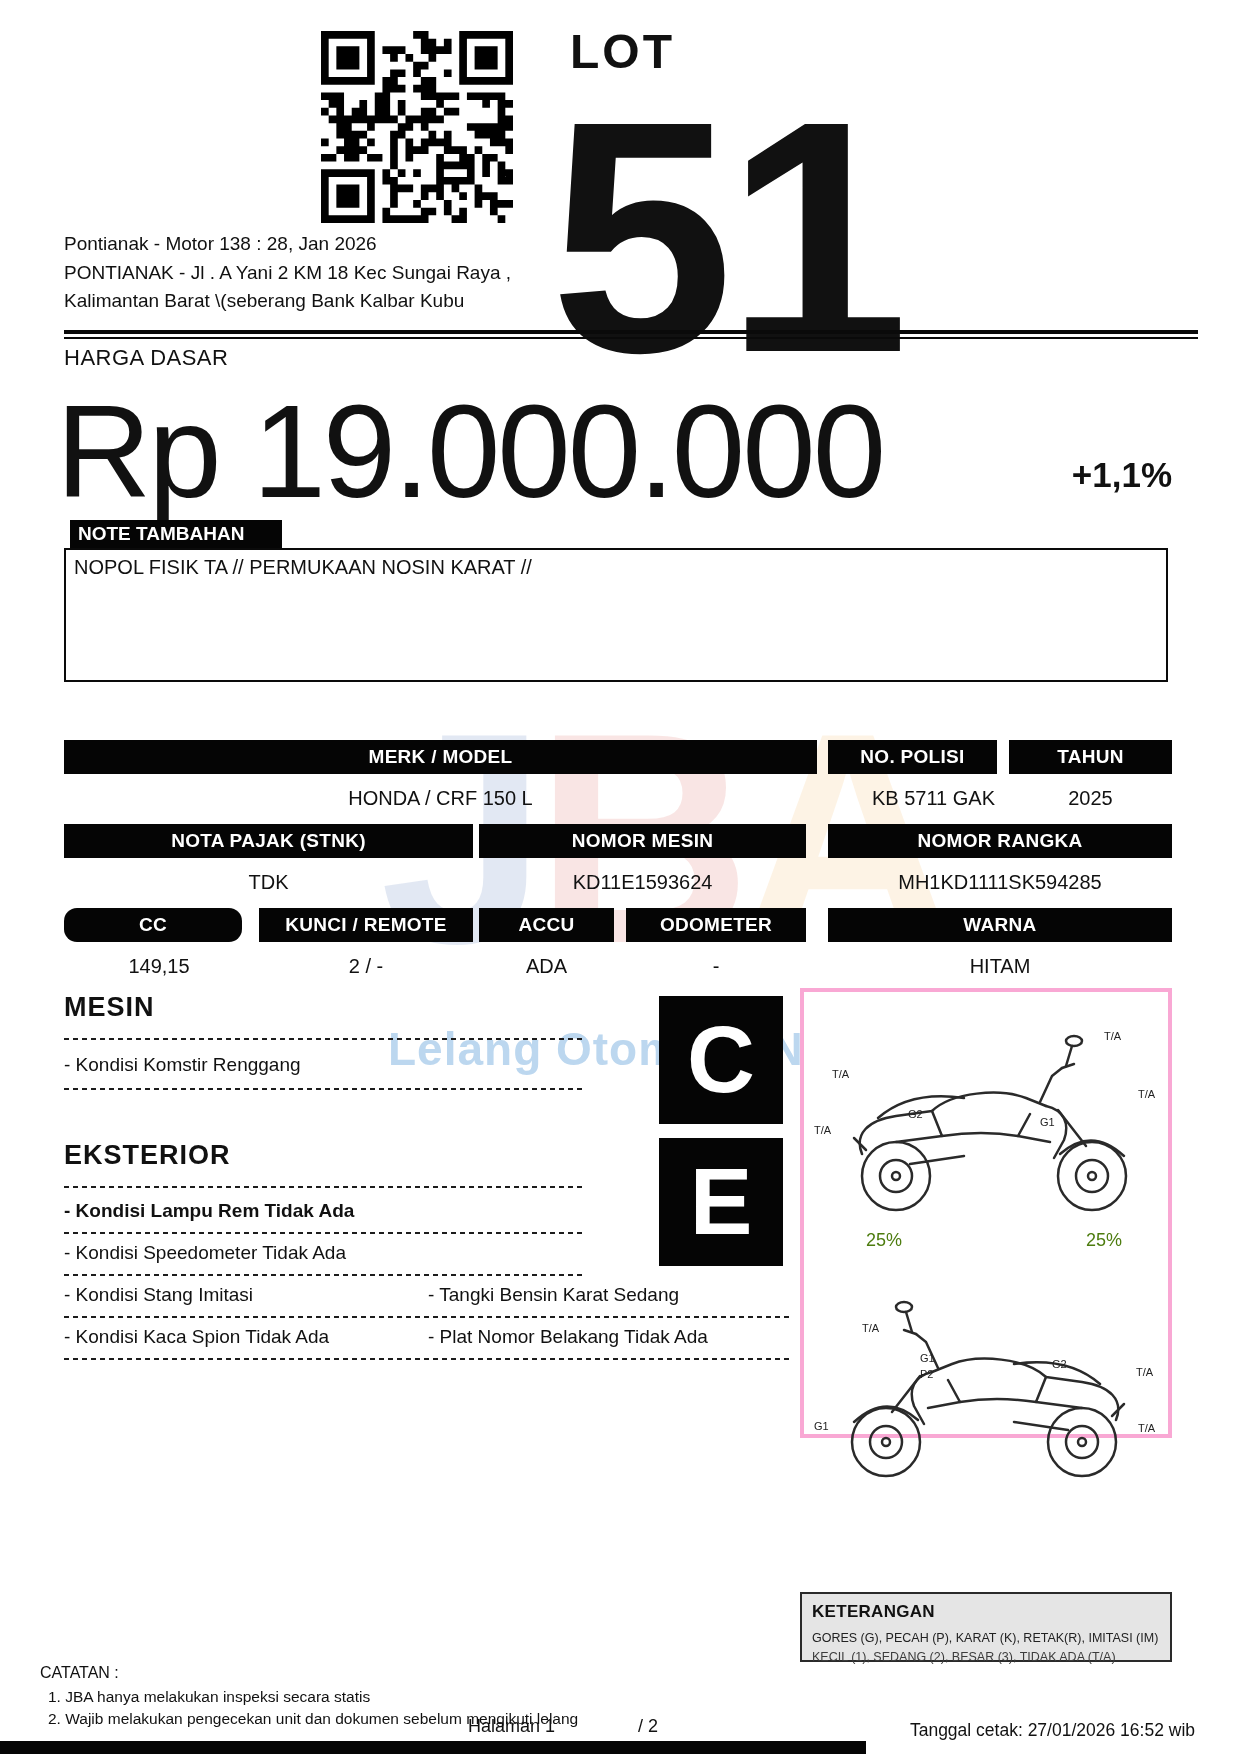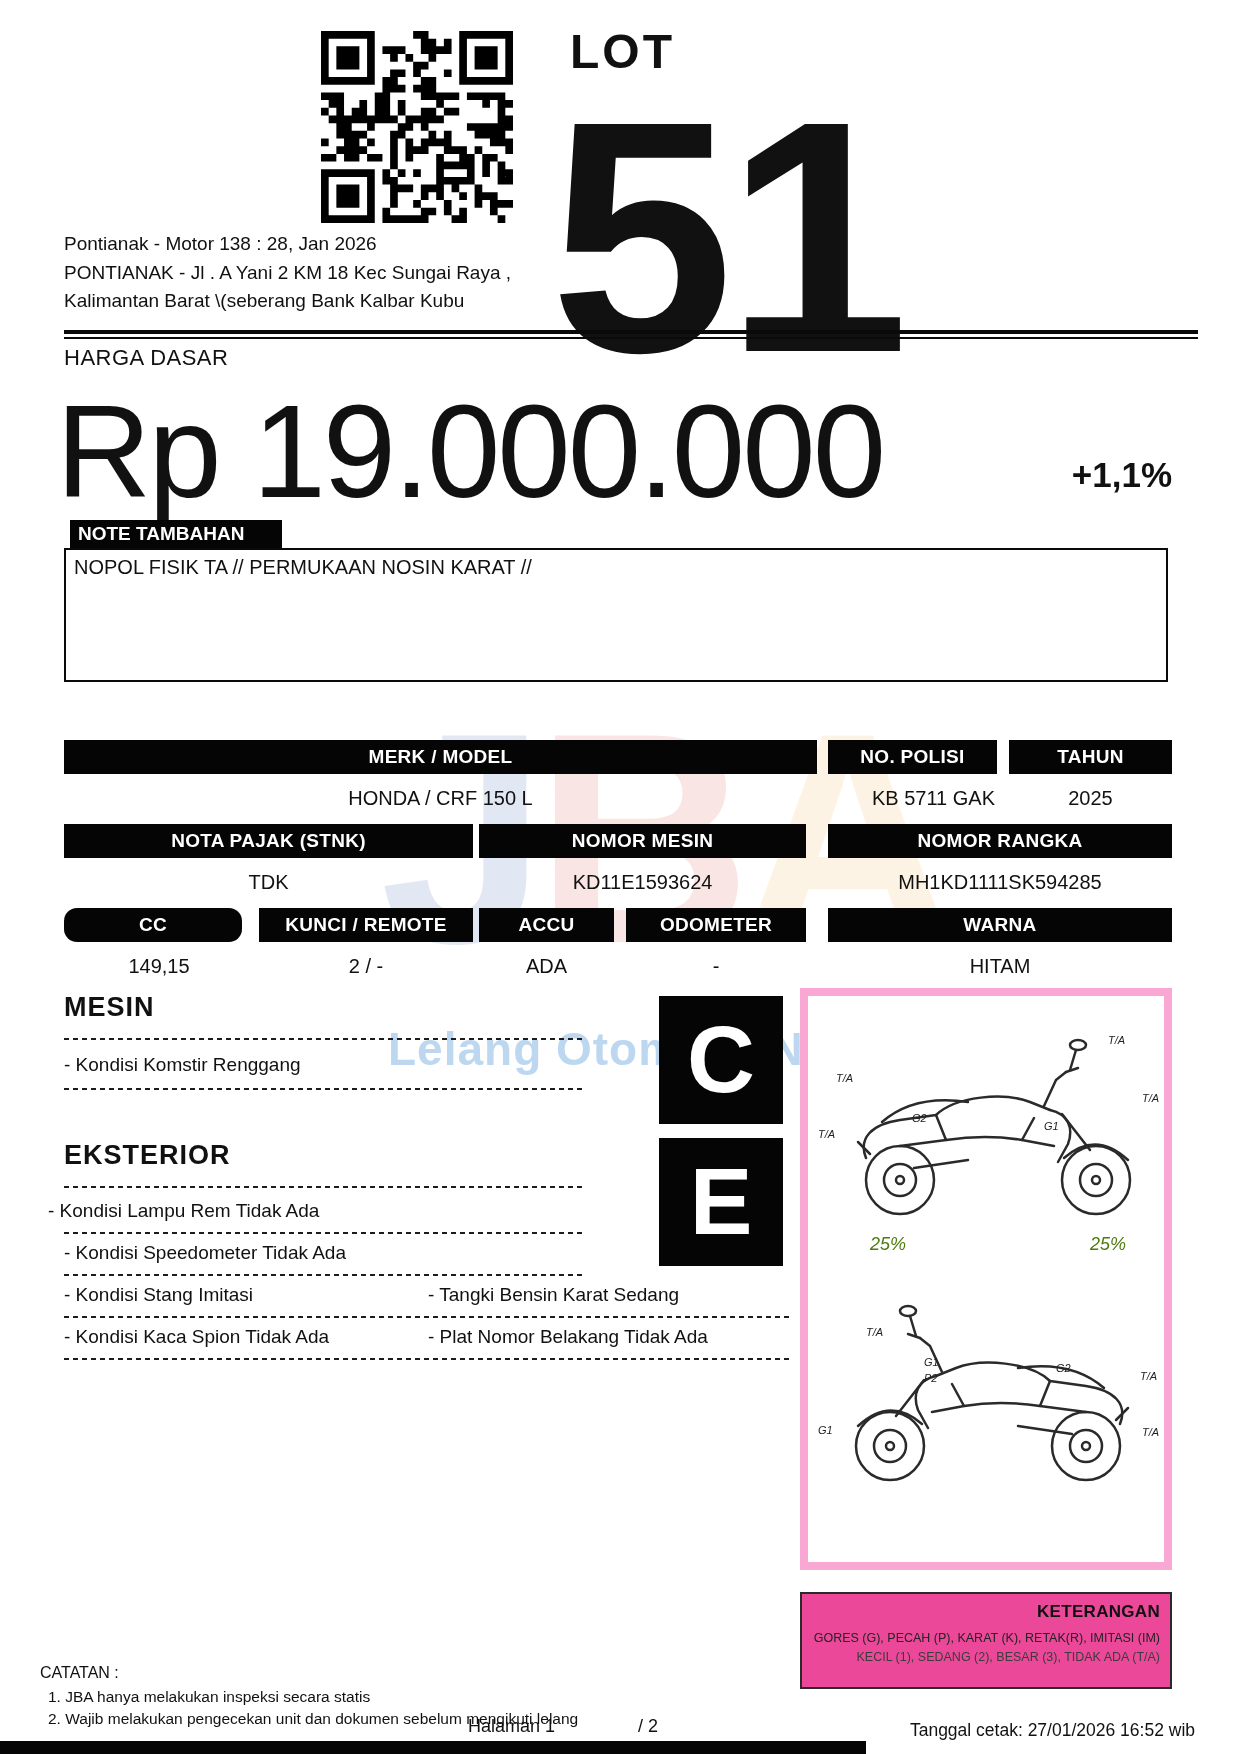--- a/index.html
+++ b/index.html
@@ -29,25 +29,25 @@
 
   .th { position:absolute; height:34px; background:#050505; color:#fff; font-weight:bold; font-size:19px; display:flex; align-items:center; justify-content:center; letter-spacing:0.3px; }
   .tv { position:absolute; height:32px; font-size:20px; display:flex; align-items:center; justify-content:center; }
 
   .sec-title { position:absolute; font-size:27px; font-weight:bold; letter-spacing:1px; }
   .dash { position:absolute; height:2px; background-image:repeating-linear-gradient(90deg,#1c1c1c 0 5px, transparent 5px 9px); }
   .item { position:absolute; font-size:19px; }
 
   .grade-box { position:absolute; left:659px; width:124px; height:128px; background:#050505; color:#fff; display:flex; align-items:center; justify-content:center; font-size:94px; font-weight:bold; }
 
-  .diag-box { position:absolute; left:800px; top:988px; width:372px; height:582px; border:8px solid #f9a8d4; background:#fff;font-style:italic; }
+  .diag-box { position:absolute; left:800px; top:988px; width:372px; height:450px; border:4px solid #f9a8d4; background:#fff; }
   .diag-label { position:absolute; font-size:11px; color:#222; }
   .diag-pct { position:absolute; font-size:18px; color:#4d7c0f; }
 
-  .ket-box { position:absolute; left:800px; top:1592px; width:372px; height:97px; border:2px solid #2a2a2a; padding:8px 10px; background:#ec4899;text-align:right; }
+  .ket-box { position:absolute; left:800px; top:1592px; width:372px; height:70px; border:2px solid #2a2a2a; padding:8px 10px; background:#e5e5e5; }
   .ket-title { font-size:17px; font-weight:bold; margin-bottom:7px; letter-spacing:0.3px; }
   .ket-line { font-size:12.5px; line-height:1.5; color:#222; }
   .ket-line2 { color:#3c3c3c; }
 
   .catatan-label { position:absolute; left:40px; top:1664px; font-size:16px; }
   .catatan-items { position:absolute; left:48px; top:1686px; font-size:15.5px; line-height:1.4; }
 
   .foot-page { position:absolute; left:468px; top:1716px; font-size:18px; }
   .foot-of { position:absolute; left:638px; top:1716px; font-size:18px; }
   .foot-printed { position:absolute; right:45px; top:1720px; font-size:17.5px; }
@@ -121,21 +121,21 @@
     <div class="sec-title" style="left:64px; top:992px;">MESIN</div>
     <div class="dash" style="left:64px; top:1038px; width:522px;"></div>
     <div class="item" style="left:64px; top:1054px;">- Kondisi Komstir Renggang</div>
     <div class="dash" style="left:64px; top:1088px; width:522px;"></div>
     <div class="grade-box" style="top:996px;">C</div>
 
     <div class="sec-title" style="left:64px; top:1140px;">EKSTERIOR</div>
     <div class="dash" style="left:64px; top:1186px; width:522px;"></div>
     <div class="grade-box" style="top:1138px;">E</div>
 
-    <div class="item" style="left:48px; top:1200px;">- Kondisi Lampu Rem Tidak Ada</div>
+    <div class="item" style="left:64px; top:1200px;font-weight:bold;">- Kondisi Lampu Rem Tidak Ada</div>
     <div class="dash" style="left:64px; top:1232px; width:522px;"></div>
 
     <div class="item" style="left:64px; top:1242px;">- Kondisi Speedometer Tidak Ada</div>
     <div class="dash" style="left:64px; top:1274px; width:522px;"></div>
 
     <div class="item" style="left:64px; top:1284px;">- Kondisi Stang Imitasi</div>
     <div class="item" style="left:428px; top:1284px;">- Tangki Bensin Karat Sedang</div>
     <div class="dash" style="left:64px; top:1316px; width:725px;"></div>
 
     <div class="item" style="left:64px; top:1326px;">- Kondisi Kaca Spion Tidak Ada</div>

